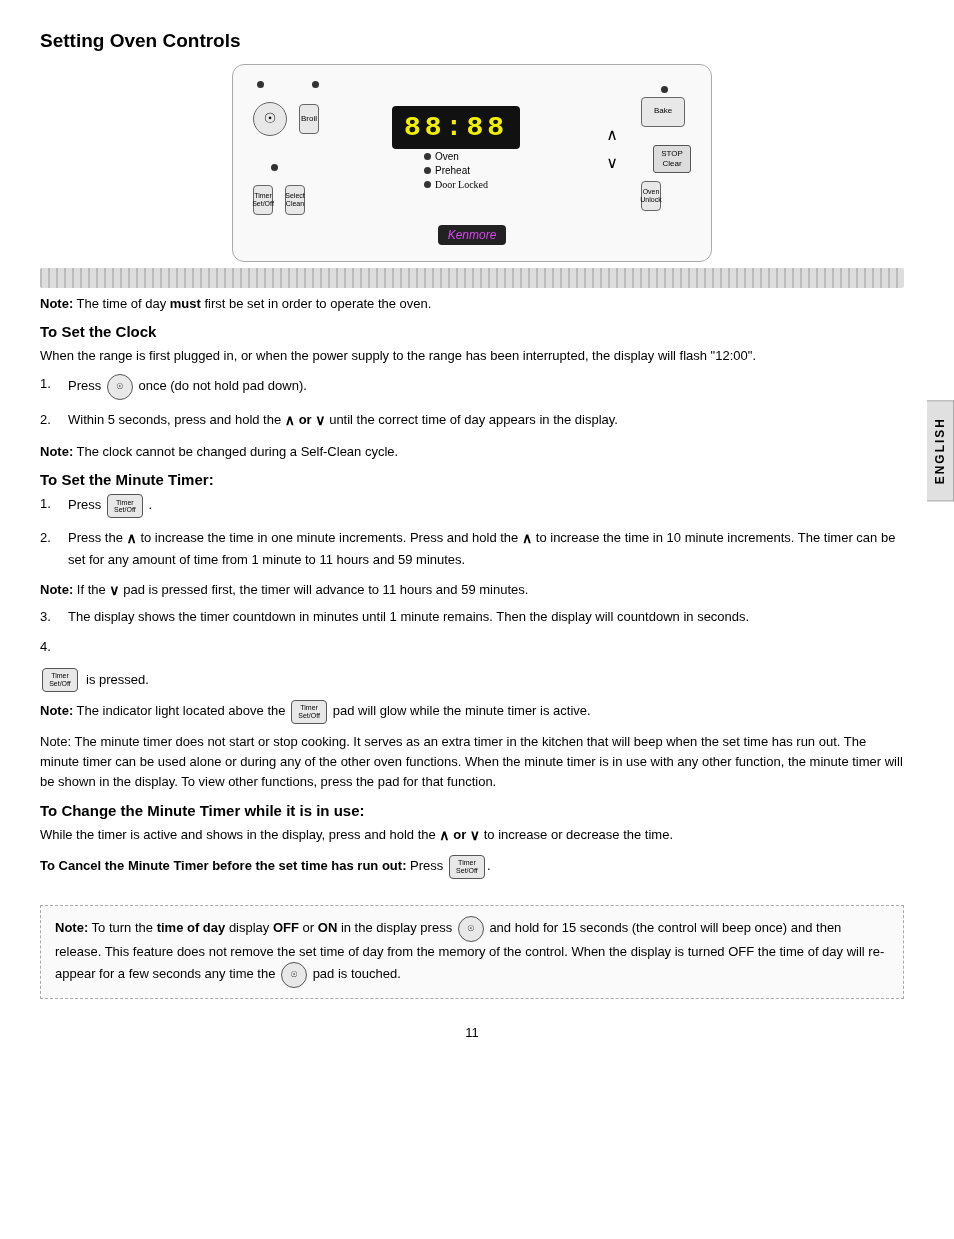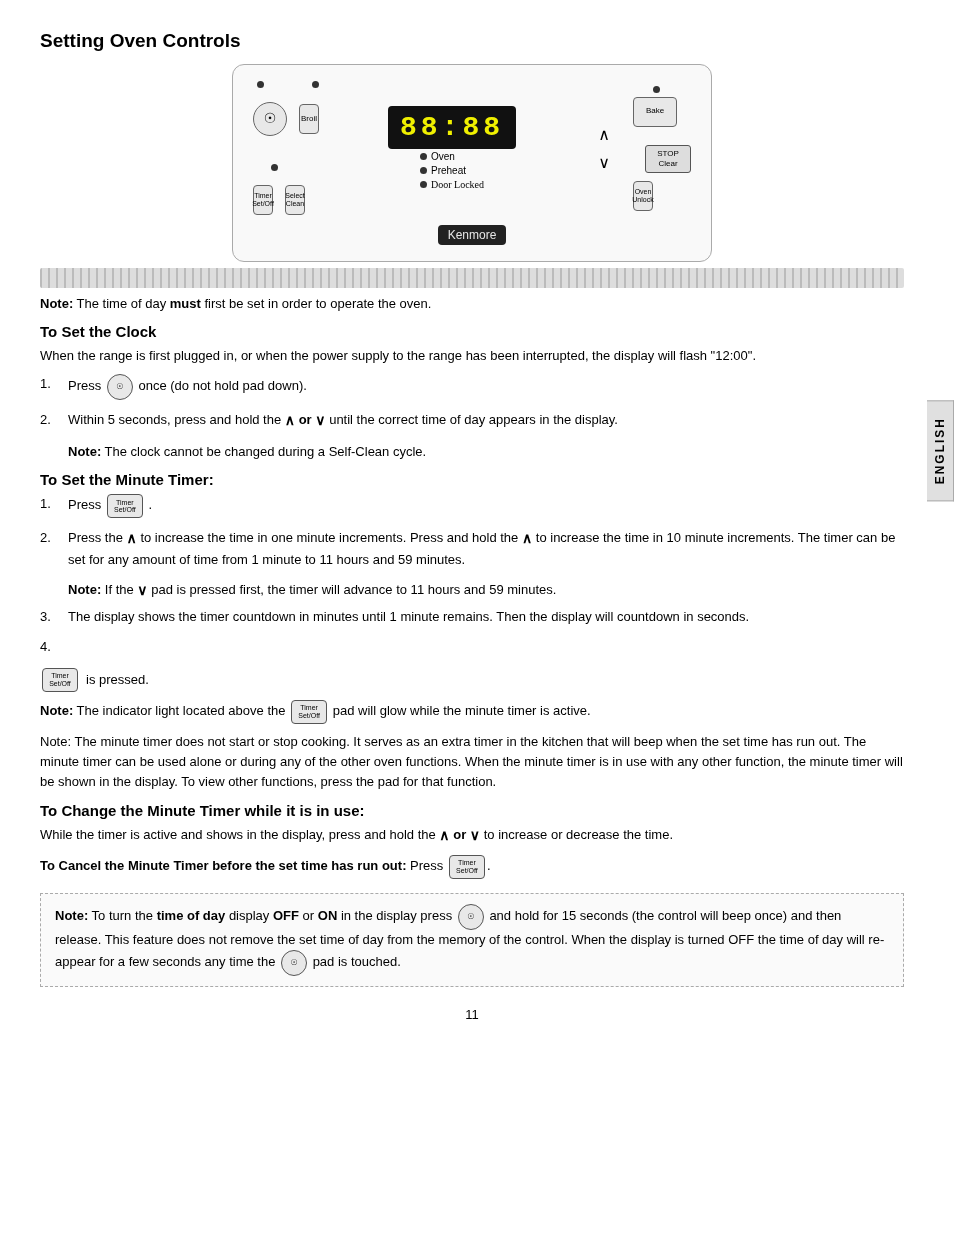--- a/index.html
+++ b/index.html
@@ -123,42 +123,43 @@
       gap: 3px;
       margin-top: 2px;
       font-size: 10px;
     }
     .status-item {
       display: flex;
       align-items: center;
       gap: 4px;
     }
     .stop-btn {
-      width: 46px;
+      width: 38px;
       height: 28px;
       border-radius: 3px;
       border: 1.5px solid #555;
       background: #ddd;
       display: flex;
       align-items: center;
       justify-content: center;
       font-size: 8px;
       text-align: center;
       line-height: 1.2;
       margin-left: 12px;
     }
     .kenmore-brand {
       text-align: center;
       margin-top: 4px;
       background: #222;
       border-radius: 4px;
       padding: 3px 10px;
       display: inline-block;
-      color: #e5e5e5;
+      color: #d946ef;
       font-size: 12px;
+      font-style: italic;
     }
     .kenmore-bar {
       text-align: center;
       margin-top: 6px;
     }
     .bottom-oven-bar {
       width: 100%;
       height: 20px;
       background: repeating-linear-gradient(90deg, #bbb 0px, #bbb 2px, #ddd 2px, #ddd 8px);
       border-radius: 2px;
@@ -218,37 +219,36 @@
       line-height: 1;
       text-align: center;
       margin: 0 2px;
     }
     .arrow-inline {
       font-size: 14px;
       font-weight: bold;
       vertical-align: middle;
     }
     .sub-note {
-      margin-left: 28px;
       font-size: 13px;
       margin-top: 2px;
       margin-bottom: 6px;
       line-height: 1.5;
     }
     .timer-pressed-row {
       display: flex;
       align-items: center;
       gap: 6px;
       margin-bottom: 8px;
       font-size: 13px;
     }
     .note-box {
       border: 1px dashed #aaa;
       padding: 10px 14px;
-      margin: 14px 0;
+      margin: 26px 0;
       font-size: 13px;
       line-height: 1.6;
       background: #fafafa;
     }
     .page-num {
       text-align: center;
       margin-top: 20px;
       font-size: 13px;
     }
     .english-tab {

